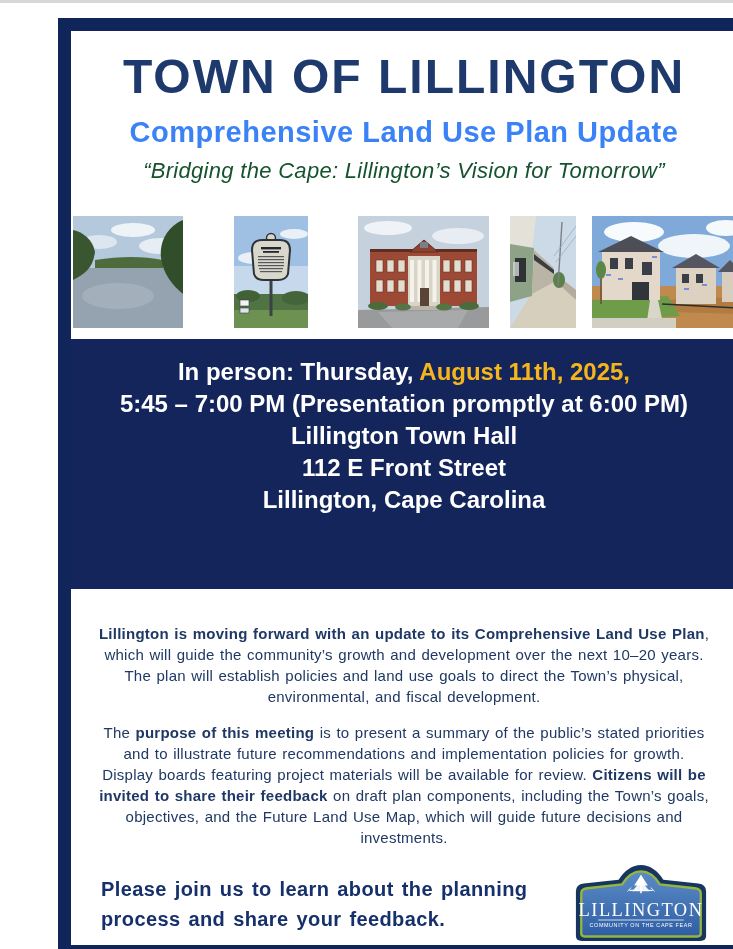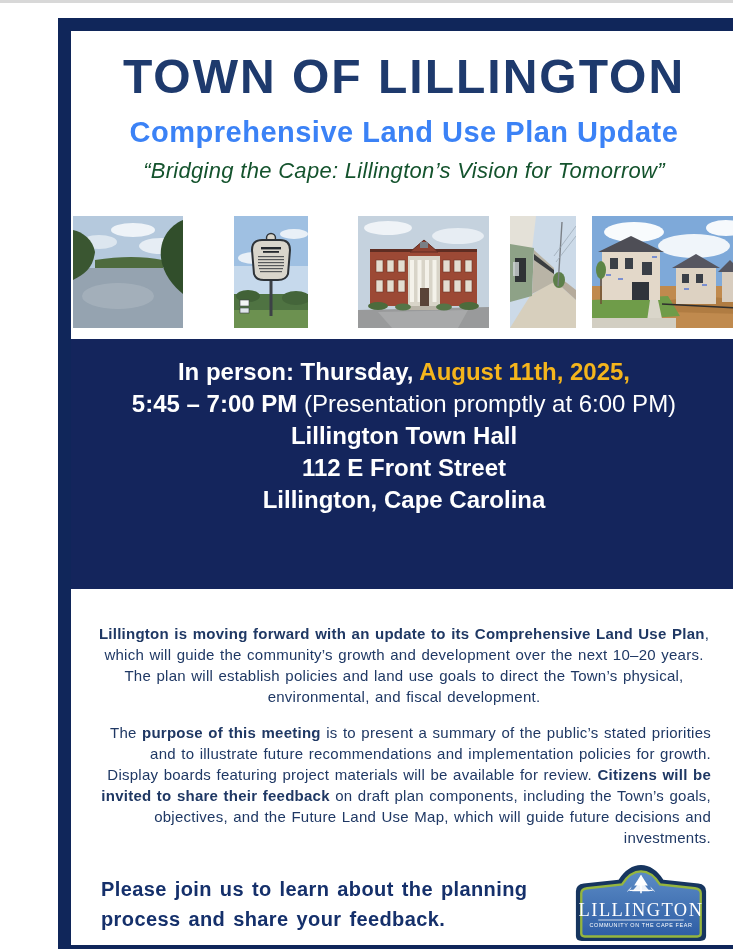--- a/index.html
+++ b/index.html
@@ -37,28 +37,28 @@
   
   .banner{
     margin-top:11px;height:250px;background:#14255c;color:#ffffff;
     text-align:center;box-sizing:border-box;padding-top:8px;
   }
   .banner-heading{
     font-size:53px;font-weight:bold;letter-spacing:-0.5px;line-height:1.12;
   }
   .banner-lines{margin-top:9px;font-size:24px;font-weight:bold;line-height:32px;}
   .gold{color:#f5b51c;}
-  .reg{font-weight:normal;}
+  .reg{font-weight:bold;}
   
   .text-section{padding:19px 26px 0 26px;color:#1f3864;}
   .para{
     font-size:15px;line-height:21px;text-align:center;letter-spacing:0.25px;
     word-spacing:1px;
   }
-  .para + .para{margin-top:12px;text-align:right;}
+  .para + .para{margin-top:12px;}
   .para b{font-weight:bold;}
   
   .closing-row{
     margin-top:16px;display:flex;justify-content:space-between;
     align-items:flex-start;padding:0 28px 0 30px;
   }
   .closing{
     width:452px;font-size:20px;font-weight:bold;color:#15306b;
     line-height:30px;letter-spacing:0.4px;margin-top:10px;word-spacing:2px;
   }

